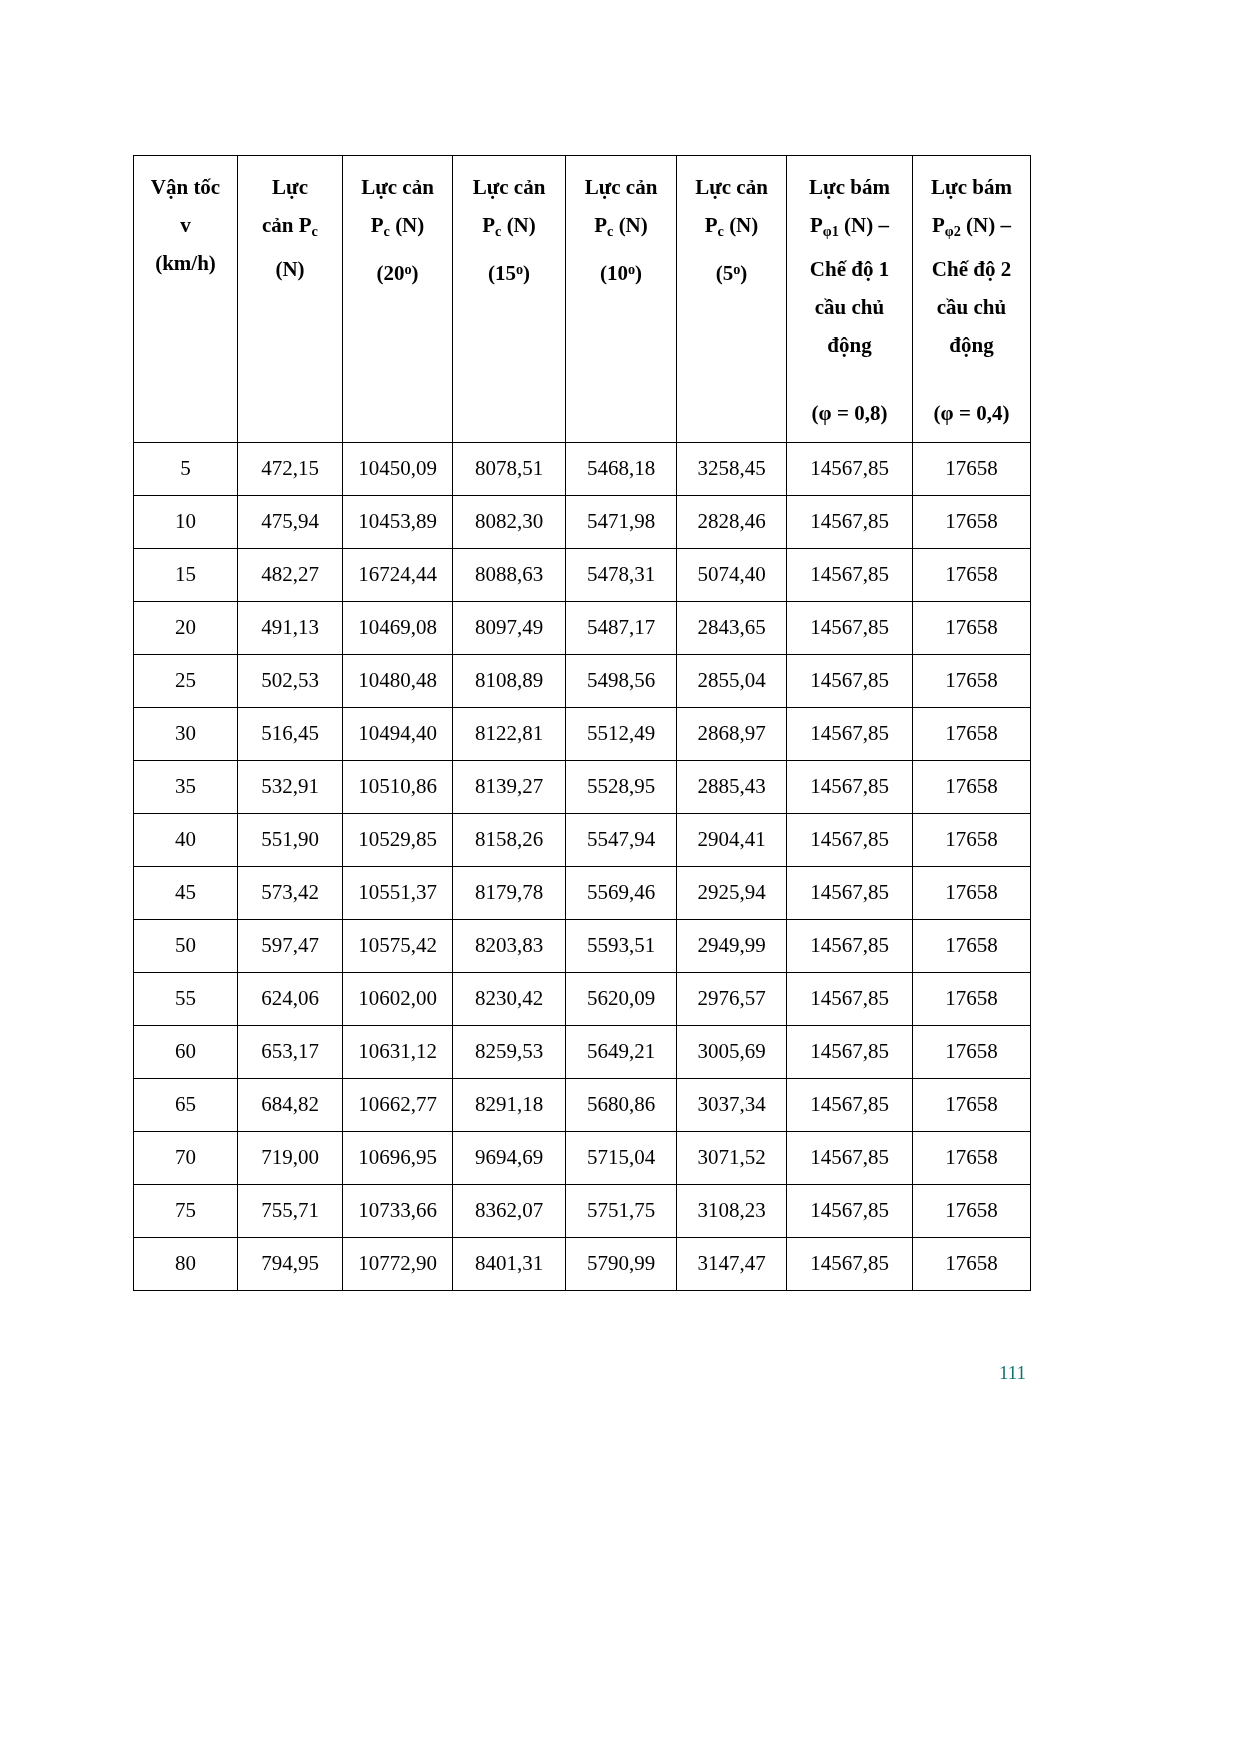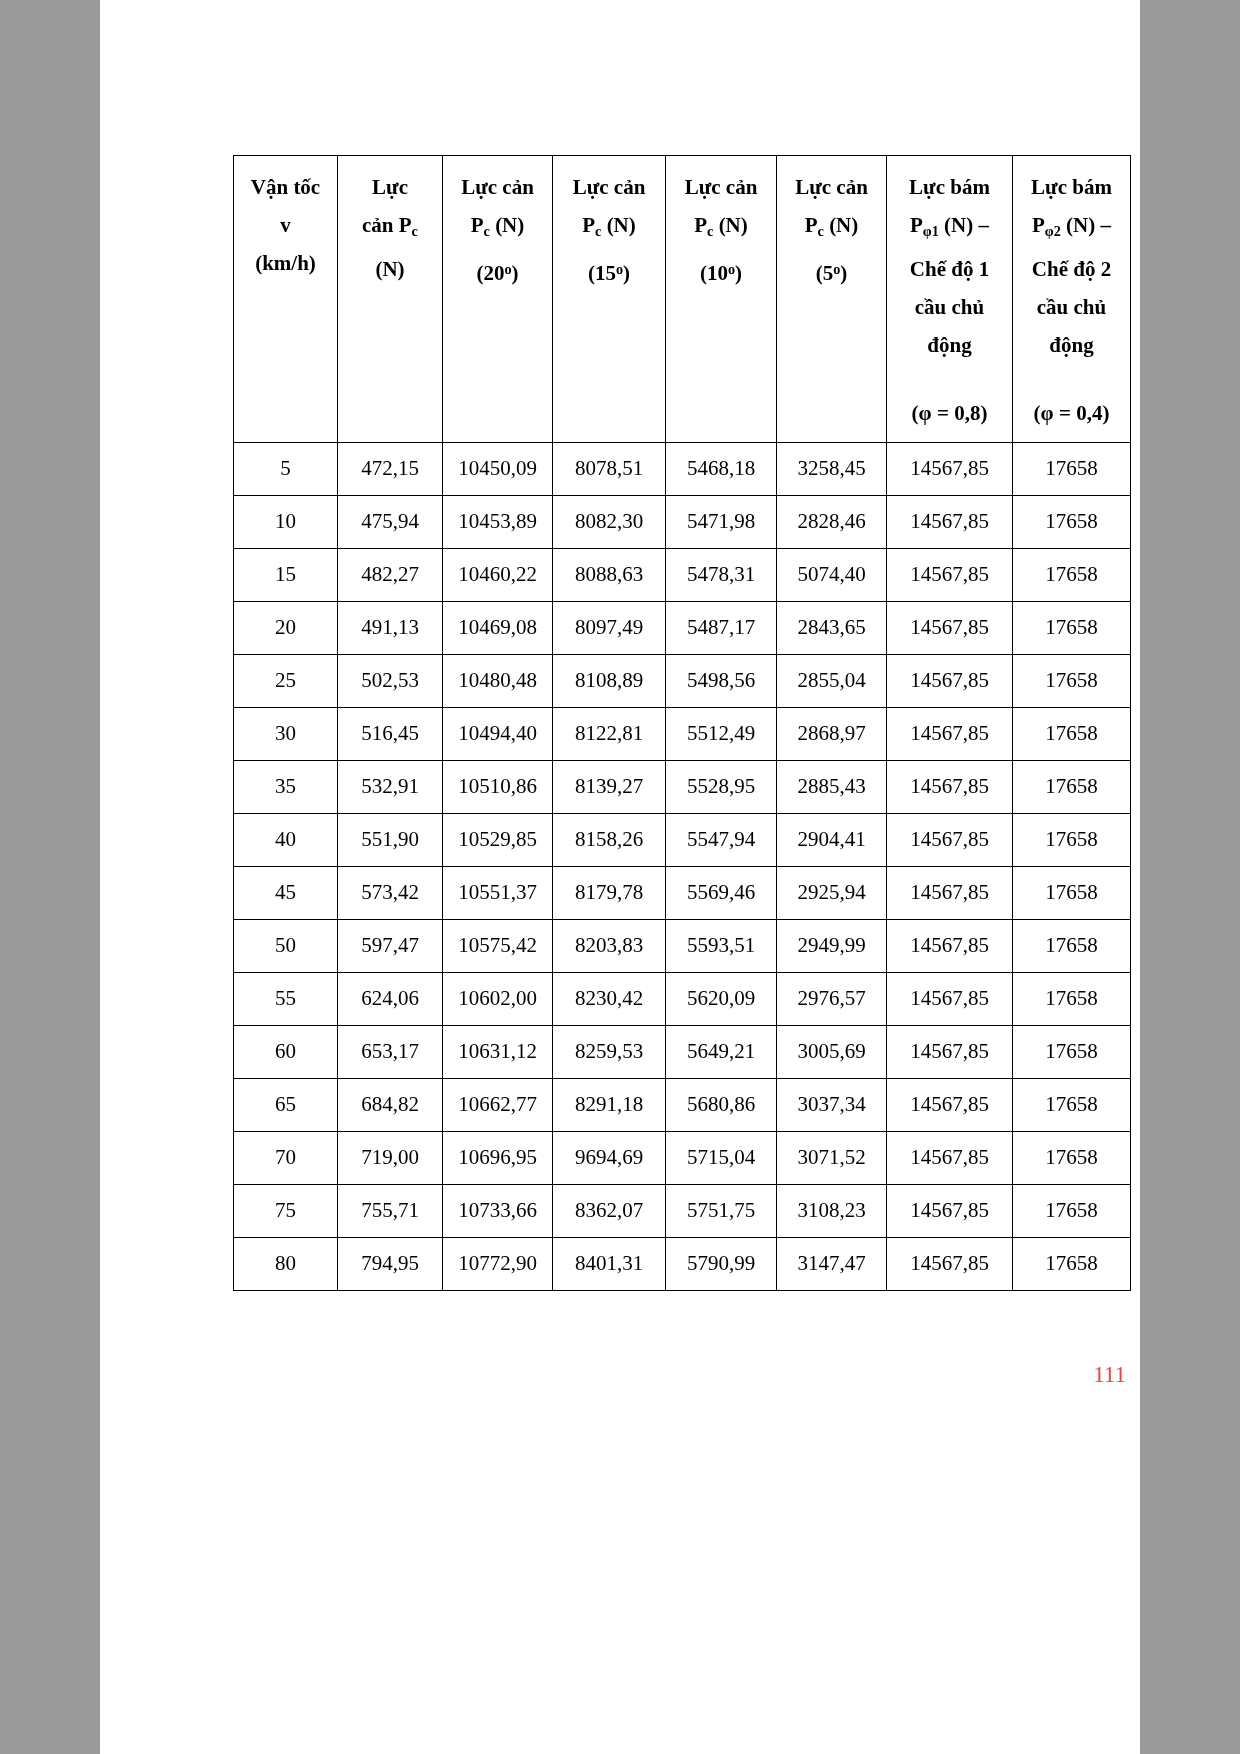--- a/index.html
+++ b/index.html
@@ -1,20 +1,20 @@
 <!DOCTYPE html>
 <html><head>
 <meta charset="utf-8">
 <style>
   * { margin: 0; padding: 0; box-sizing: border-box; }
   html, body { background: #9a9a9a; }
   body { font-family: "Liberation Serif", "DejaVu Serif", serif; }
   .page {
     position: relative;
-    width: 1040px;
+    width: 1240px;
     height: 1754px;
     background: #ffffff;
     margin: 0 auto;
     color: #000;
   }
   table.data-table {
     position: absolute;
     left: 133px;
     top: 155px;
     width: 897px;
@@ -44,22 +44,22 @@
   .hline { line-height: 38px; white-space: nowrap; }
   .hline.spacer { line-height: 30px; }
   sub { font-size: 0.68em; vertical-align: -0.25em; }
   sup { font-size: 0.68em; vertical-align: 0.45em; }
   .page-number {
     position: absolute;
     top: 1362px;
     left: 966px;
     width: 60px;
     text-align: right;
-    font-size: 23px;
-    color: #ef4444;
+    font-size: 19px;
+    color: #0f766e;
   }
 </style>
 </head>
 <body>
 
 <div class="page">
 
   <table class="data-table">
     <colgroup>
         <col style="width: 104px;">
@@ -140,21 +140,21 @@
           <td>10453,89</td>
           <td>8082,30</td>
           <td>5471,98</td>
           <td>2828,46</td>
           <td>14567,85</td>
           <td>17658</td>
         </tr>
         <tr>
           <td>15</td>
           <td>482,27</td>
-          <td>10460,22</td>
+          <td>16724,44</td>
           <td>8088,63</td>
           <td>5478,31</td>
           <td>5074,40</td>
           <td>14567,85</td>
           <td>17658</td>
         </tr>
         <tr>
           <td>20</td>
           <td>491,13</td>
           <td>10469,08</td>

